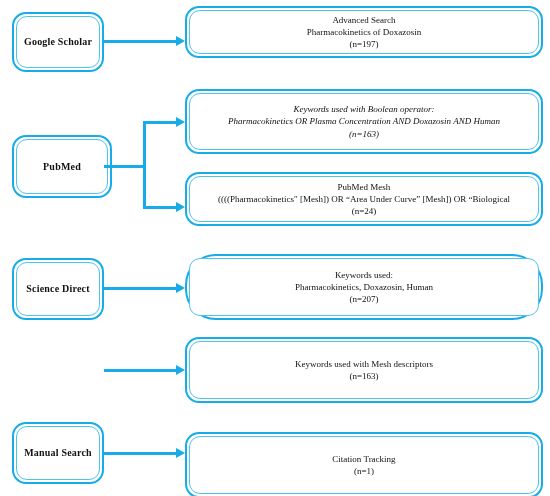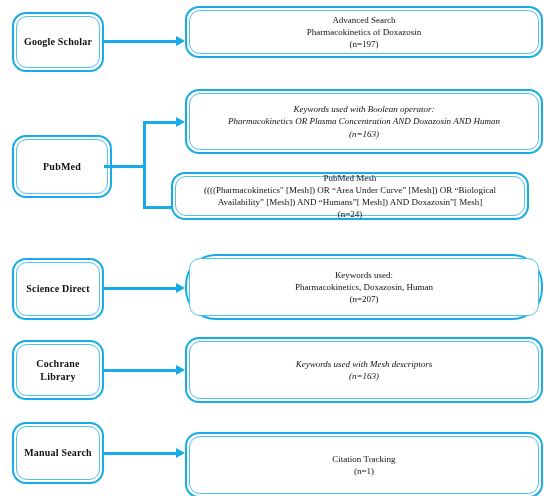--- a/index.html
+++ b/index.html
@@ -122,26 +122,25 @@
   <div class="node detail" style="left:185px; top:89px; width:358px; height:65px;font-style:italic;">
     <div class="inner">
       <div class="txt">
         <span class="line">Keywords used with Boolean operator:</span>
         <span class="line">Pharmacokinetics OR Plasma Concentration AND Doxazosin AND Human</span>
         <span class="line">(n=163)</span>
       </div>
     </div>
   </div>
 
-  <div class="node detail" style="left:171px; top:172px; width:358px; height:48px;">
+  <div class="node detail" style="left:185px; top:172px; width:358px; height:54px;">
     <div class="inner">
       <div class="txt">
         <span class="line">PubMed Mesh</span>
         <span class="line">((((Pharmacokinetics″ [Mesh]) OR “Area Under Curve” [Mesh]) OR “Biological</span>
-        <span class="line">Availability” [Mesh]) AND “Humans”[ Mesh]) AND  Doxazosin”[ Mesh]</span>
         <span class="line">(n=24)</span>
       </div>
     </div>
   </div>
 
   <div class="node source" style="left:12px; top:258px; width:92px; height:62px;">
     <div class="inner">
       <div class="txt">Science Direct</div>
     </div>
   </div>
@@ -151,29 +150,24 @@
   <div class="node detail" style="left:185px; top:254px; width:358px; height:66px;border-radius:31px;">
     <div class="inner">
       <div class="txt">
         <span class="line">Keywords used:</span>
         <span class="line">Pharmacokinetics, Doxazosin, Human</span>
         <span class="line">(n=207)</span>
       </div>
     </div>
   </div>
 
-  <div class="node source" style="left:12px; top:340px; width:92px; height:60px;">
-    <div class="inner">
-      <div class="txt">Cochrane Library</div>
-    </div>
-  </div>
   <div class="hline" style="left:104px; top:369px; width:72px;"></div>
   <div class="arrow" style="left:176px; top:365px;"></div>
 
-  <div class="node detail" style="left:185px; top:337px; width:358px; height:66px;font-style:italic;">
+  <div class="node detail" style="left:185px; top:337px; width:358px; height:66px;">
     <div class="inner">
       <div class="txt">
         <span class="line">Keywords used with Mesh descriptors</span>
         <span class="line">(n=163)</span>
       </div>
     </div>
   </div>
 
   <div class="node source" style="left:12px; top:422px; width:92px; height:62px;">
     <div class="inner">

